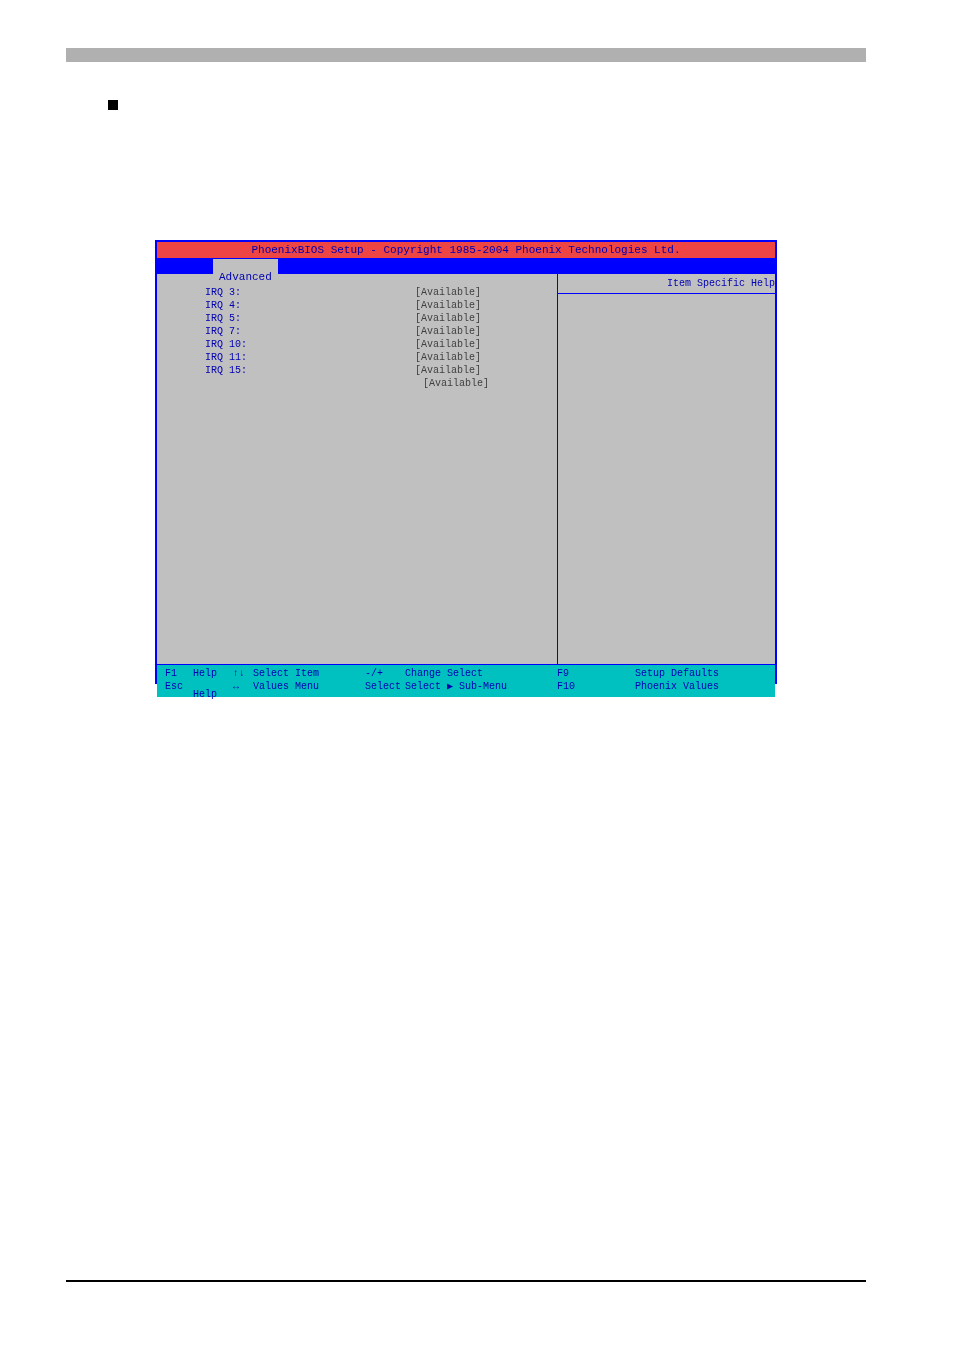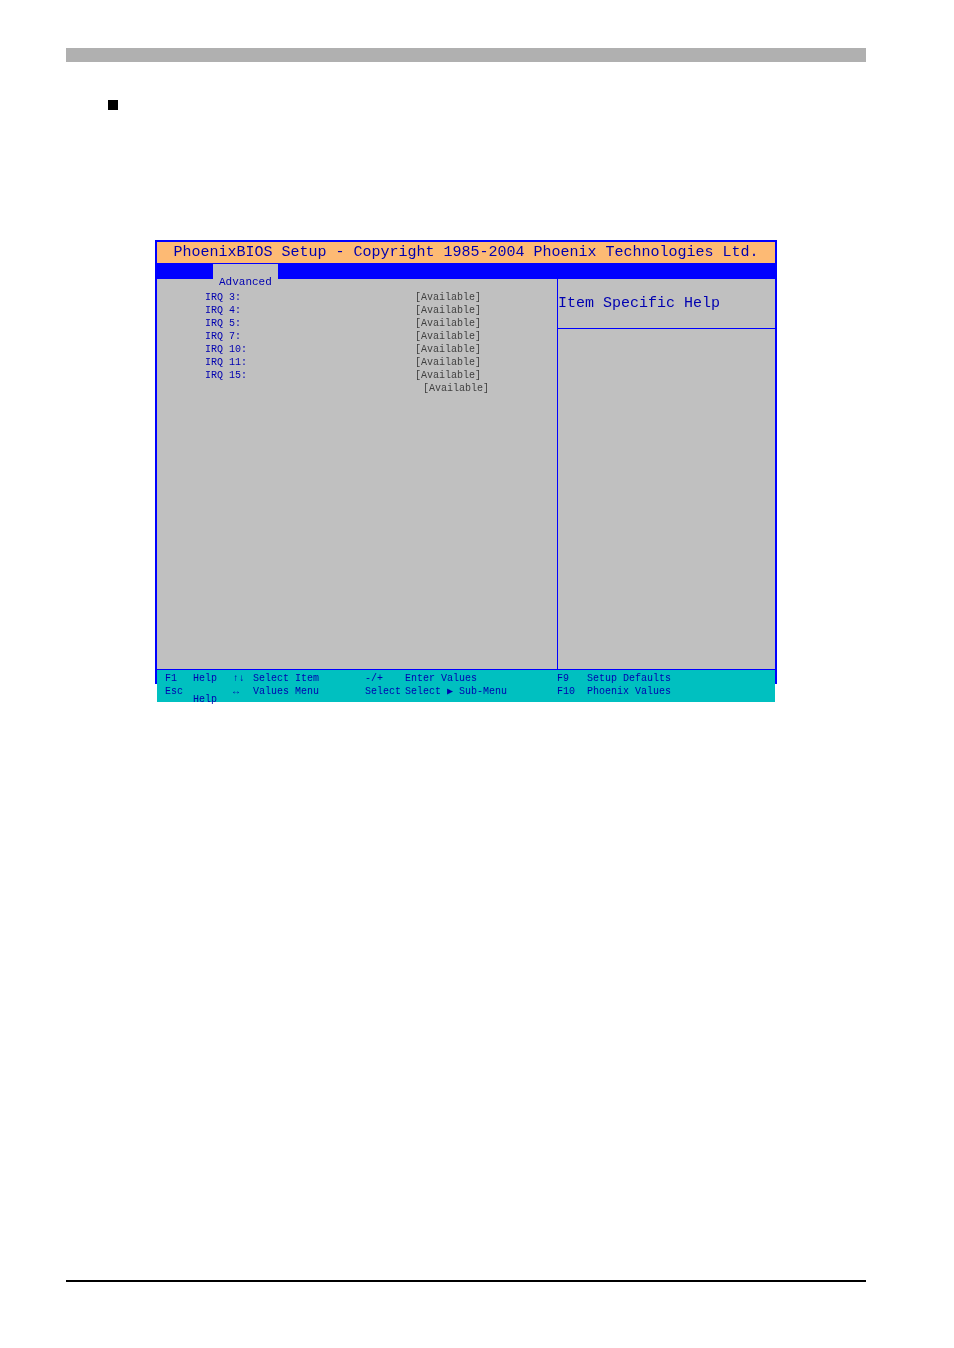--- a/index.html
+++ b/index.html
@@ -31,24 +31,24 @@
   position: absolute;
   top: 240px;
   left: 155px;
   width: 618px;
   height: 440px;
   border: 2px solid #0000ff;
   background: #c0c0c0;
   font-family: "Courier New", monospace;
 }
 .bios-title {
-  background: #fdba74;
+  background: #ef4444;
   color: #0000b0;
   text-align: center;
-  font-size: 15px;
+  font-size: 11px;
   padding: 2px 0;
   border-bottom: 1px solid #0000ff;
 }
 .bios-menubar {
   background: #0000ff;
   height: 15px;
   position: relative;
 }
 .bios-menu-tab {
   position: absolute;
@@ -68,24 +68,24 @@
   width: 400px;
   border-right: 1px solid #0000ff;
   position: relative;
   padding-top: 12px;
 }
 .bios-right {
   flex: 1;
   position: relative;
 }
 .help-title {
-  text-align: left;
-  font-size: 15px;
-  color: #0000b0;
-  padding: 16px 0;
+  text-align: right;
+  font-size: 10px;
+  color: #0000b0;
+  padding: 4px 0;
   border-bottom: 1px solid #0000ff;
 }
 .irq-list {
   display: block;
   padding-left: 28px;
 }
 .irq-row {
   display: flex;
   font-size: 10px;
   color: #0000b0;
@@ -119,21 +119,21 @@
 }
 .fc { display: flex; flex-direction: column; }
 .fc > div { height: 13px; line-height: 13px; }
 .col-keys1 { width: 28px; }
 .col-label1 { width: 40px; gap: 8px; }
 .col-keys2 { width: 20px; }
 .col-label2 { width: 112px; }
 .col-keys3 { width: 40px; }
 .col-label3 { width: 152px; }
 .col-keys4 { width: 30px; }
-.col-label4 { flex: 1; }
+.col-label4 { flex: 1; text-align: center; }
 .bottom-line {
   position: absolute;
   top: 1280px;
   left: 66px;
   width: 800px;
   height: 2px;
   background: #000;
 }
 </style>
 </head>
@@ -204,21 +204,21 @@
     </div>
     <div class="fc col-label2">
       <div>Select Item</div>
       <div>Values Menu</div>
     </div>
     <div class="fc col-keys3">
       <div>-/+</div>
       <div>Select</div>
     </div>
     <div class="fc col-label3">
-      <div>Enter Values</div>
+      <div>Change Select</div>
       <div>Select ▶ Sub-Menu</div>
     </div>
     <div class="fc col-keys4">
       <div>F9</div>
       <div>F10</div>
     </div>
     <div class="fc col-label4">
       <div>Setup Defaults</div>
       <div>Phoenix Values</div>
     </div>

